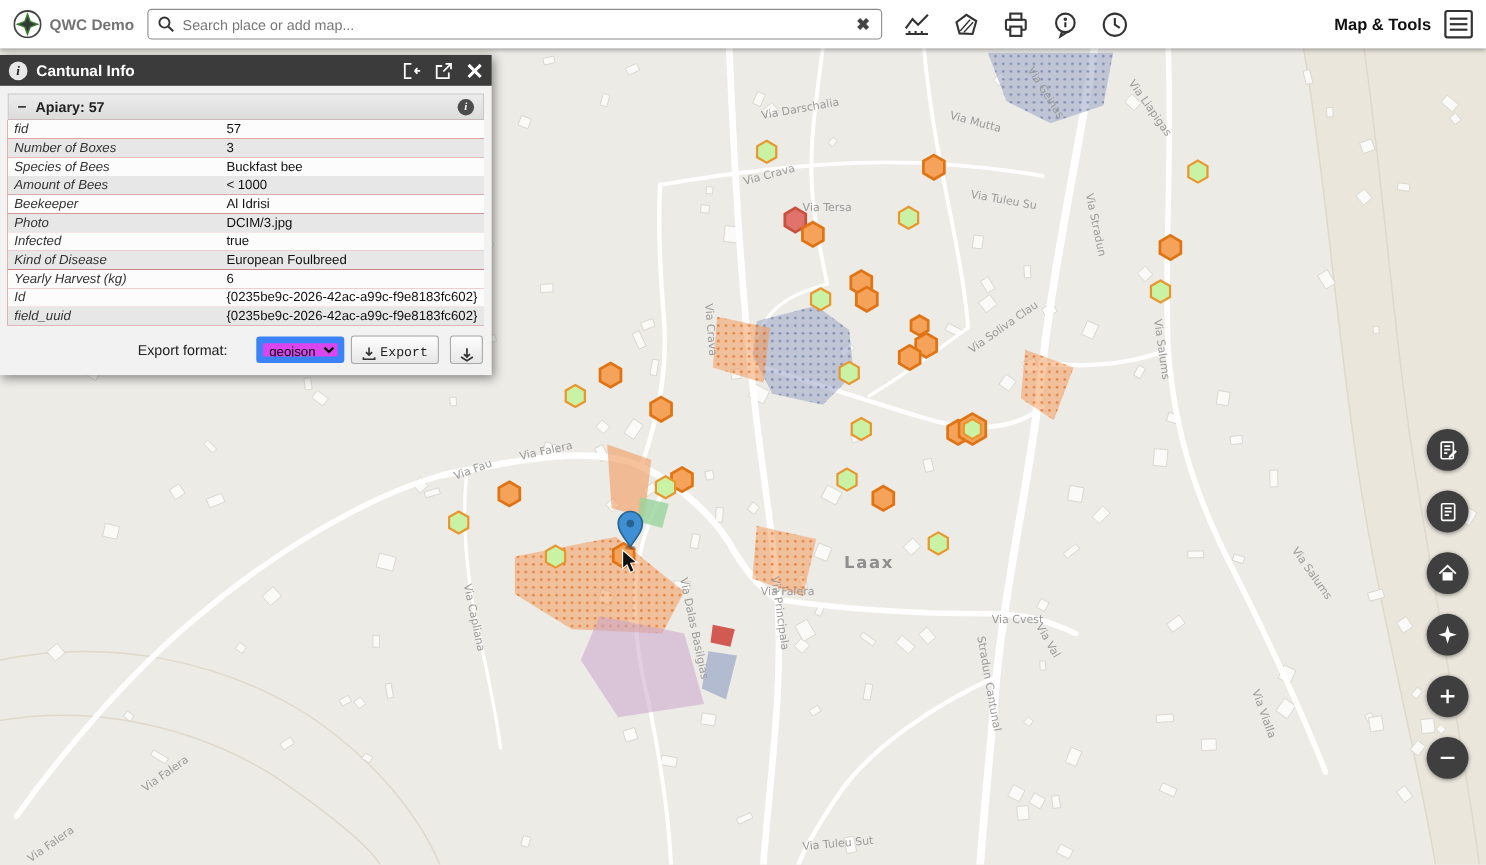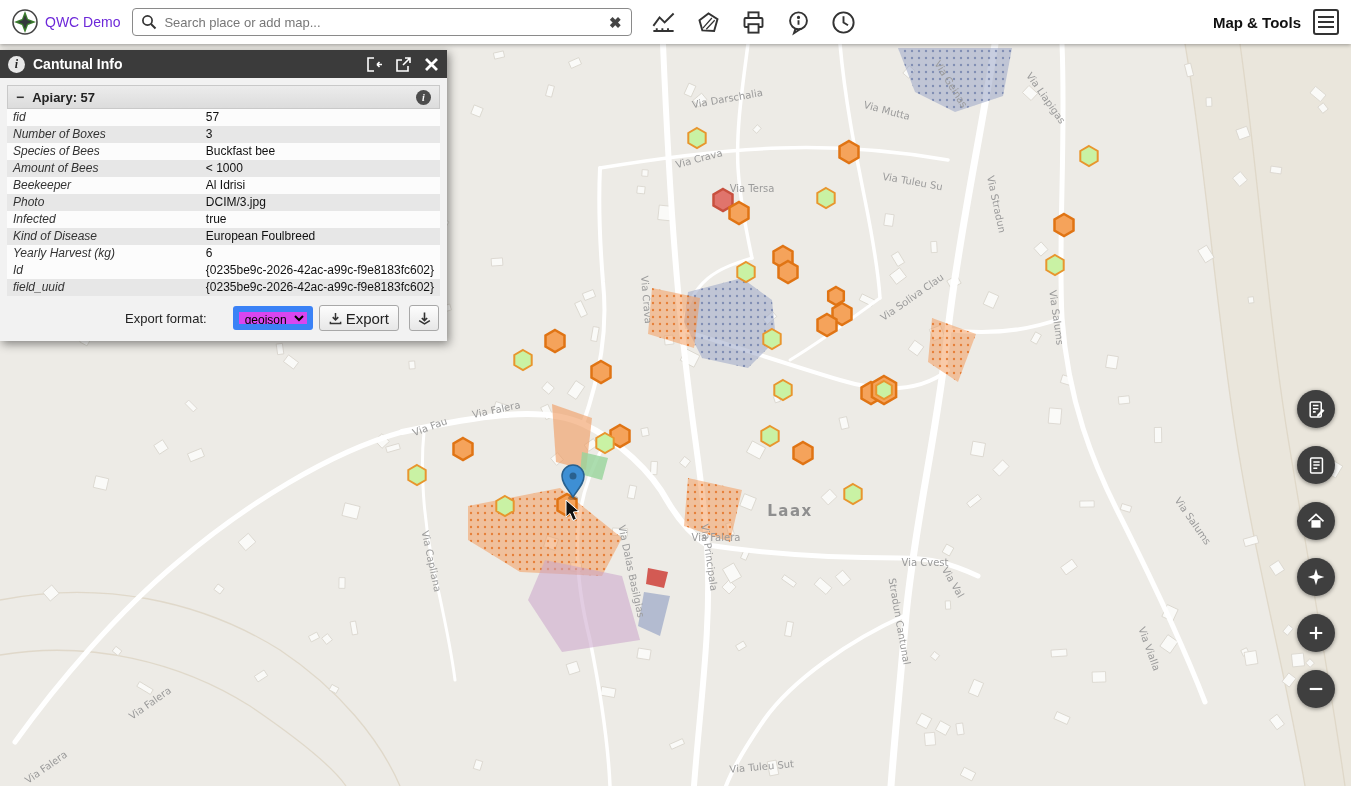--- a/index.html
+++ b/index.html
@@ -3,22 +3,22 @@
 <meta charset="utf-8">
 <style>
   *{box-sizing:border-box;margin:0;padding:0}
   html,body{width:1351px;height:786px;overflow:hidden;background:#edebe6;
     font-family:"Liberation Sans",sans-serif;color:#222;position:relative}
 
   
   .topbar{position:absolute;top:0;left:0;right:0;height:44px;background:#fff;
     display:flex;align-items:center;z-index:30;box-shadow:0 1px 4px rgba(0,0,0,.35)}
   .logo{display:flex;align-items:center;gap:7px;padding:0 12px;min-width:118px}
-  .logo-text{font-weight:normal;font-size:14px;color:#6d28d9;white-space:nowrap}
-  .searchbox{width:500px;height:28px;border:1px solid #8a8a8a;border-radius:4px;
+  .logo-text{font-weight:bold;font-size:14px;color:#737373;white-space:nowrap}
+  .searchbox{width:668px;height:28px;border:1px solid #8a8a8a;border-radius:4px;
     display:flex;align-items:center;padding:0 8px;gap:7px;background:#fff}
   .searchbox input{border:none;outline:none;flex:1;font-size:13px;color:#333;
     font-family:"Liberation Sans",sans-serif;background:transparent}
   .searchbox input::placeholder{color:#777}
   .search-clear{border:none;background:none;cursor:pointer;font-size:15px;
     font-weight:bold;color:#444;line-height:1;padding:0 2px}
   .tool-icons{display:flex;align-items:center;gap:15px;margin-left:16px}
   .tool-btn{width:30px;height:30px;display:flex;align-items:center;justify-content:center;
     cursor:pointer;border-radius:4px}
   .top-right{margin-left:auto;display:flex;align-items:center;gap:12px;padding-right:12px}
@@ -48,23 +48,23 @@
   .attr-table{width:calc(100% - 14px);margin:0 7px;border-collapse:collapse;font-size:12px;background:#b91c1c}
   .attr-table td{padding:0 6px;height:17px;line-height:17px;white-space:nowrap;overflow:hidden}
   .attr-table tr.even{background:#e7e7e7}
   .attr-table tr.odd{background:#fcfcfc}
   .attr-label{font-style:italic;color:#333;width:56%}
   .attr-value{color:#111}
   .panel-footer{display:flex;justify-content:flex-end;align-items:center;gap:6px;padding:9px 8px 10px 8px}
   .export-label{font-size:13px;color:#222;margin-right:20px}
   .export-select{height:24px;border:6px solid #3b82f6;border-radius:3px;background:#d946ef;
     font-size:12px;font-family:"Liberation Sans",sans-serif;padding:0 2px;min-width:80px}
-  .btn{display:flex;align-items:center;gap:4px;border:1px solid #a8a8a8;border-radius:3px;
-    background:linear-gradient(#fdfdfd,#e7e7e7);font-size:15px;color:#222;
-    padding:2px 9px;height:26px;cursor:pointer;font-family:Liberation Sans, sans-serif}
+  .btn{display:flex;align-items:flex-end;gap:4px;border:1px solid #a8a8a8;border-radius:3px;
+    background:linear-gradient(#fdfdfd,#e7e7e7);font-size:12px;color:#222;
+    padding:2px 9px;height:26px;cursor:pointer;font-family:Liberation Mono, monospace}
   .btn.square{width:30px;justify-content:center;padding:0;margin-left:4px}
 
   
   .map-controls{position:absolute;right:16px;top:390px;display:flex;flex-direction:column;
     gap:18px;z-index:15}
   .map-btn{width:38px;height:38px;border-radius:50%;background:#3f3f3f;color:#fff;
     display:flex;align-items:center;justify-content:center;cursor:pointer;
     box-shadow:0 1px 4px rgba(0,0,0,.45)}
 
   

